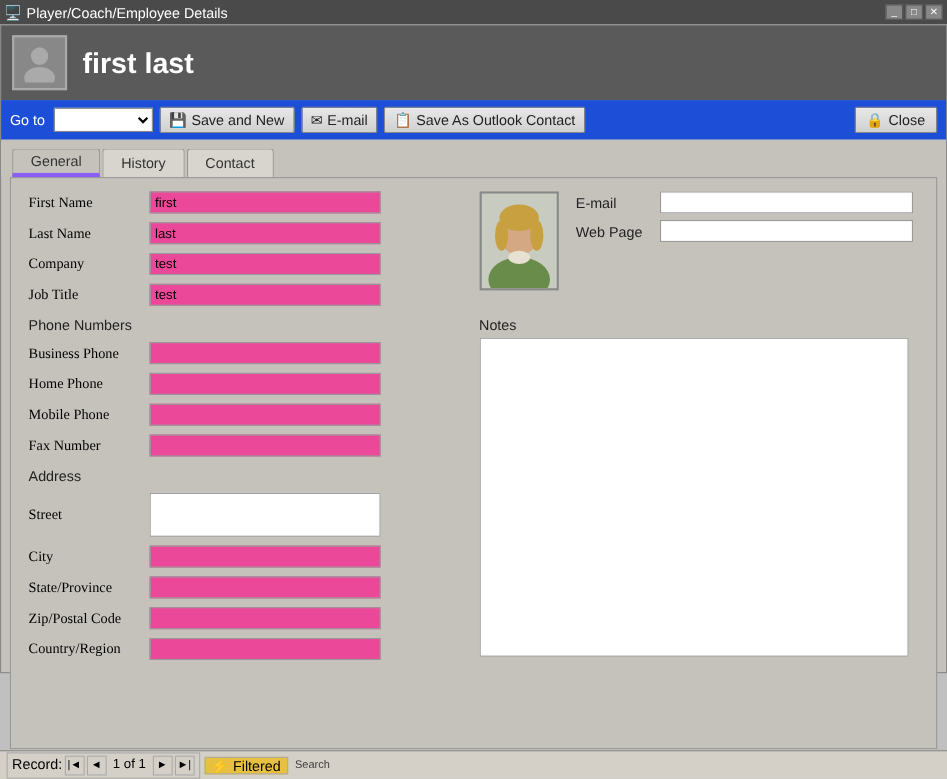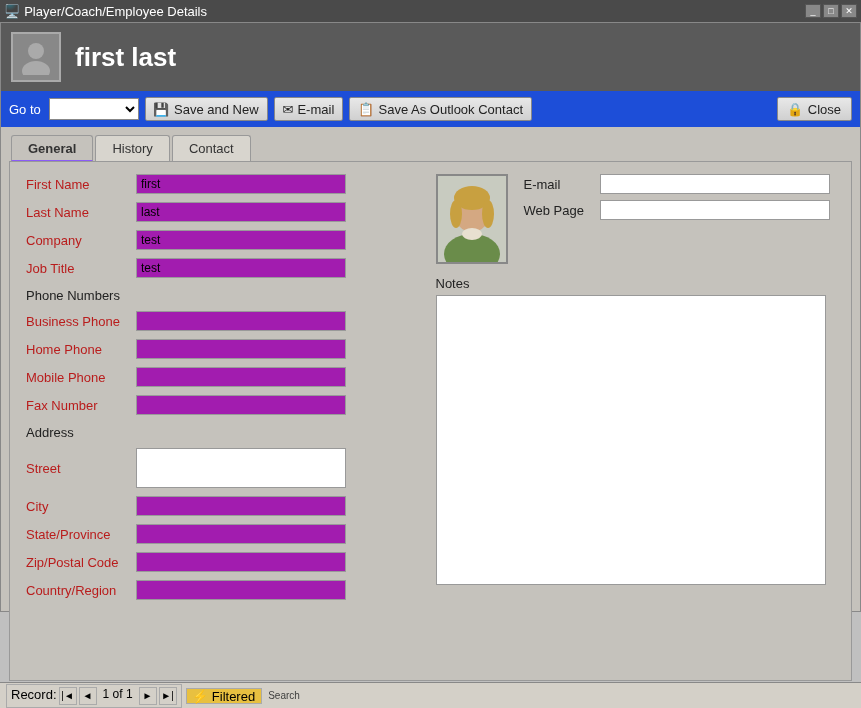--- a/index.html
+++ b/index.html
@@ -113,22 +113,22 @@
       border: 1px solid #999;
       border-bottom: none;
       cursor: pointer;
       display: flex; align-items: center;
       font-size: 13px;
       border-radius: 3px 3px 0 0;
       color: #333;
     }
     .tab.active {
       background: #c5c2bc;
-      border-bottom: 1px solid #8b5cf6;
-      font-weight: bold;
+      border-bottom: 4px solid #8b5cf6;
+      font-weight: normal;
       position: relative;
       z-index: 2;
       text-align: right;
     }
 
     
     .form-panel {
       background: #c5c2bc;
       border: 1px solid #999;
       margin: 0 8px;
@@ -136,28 +136,29 @@
       min-height: 520px;
     }
 
     .form-row {
       display: flex;
       align-items: center;
       margin-bottom: 8px;
     }
     .form-label {
       width: 110px;
-      color: #b91c1c;
+      color: #000000;
       font-size: 13px;
+      font-family: Liberation Serif, serif;
     }
     .form-input {
       width: 210px;
       height: 20px;
       border: 1px solid #999;
-      background: #a21caf;
+      background: #ec4899;
       padding: 0 4px;
       font-size: 12px;
     }
 
     
     .form-columns {
       display: flex;
       gap: 10px;
     }
     .form-left { flex: 1; }
@@ -180,21 +181,21 @@
     }
 
     .email-row {
       display: flex; align-items: center; gap: 6px;
       margin-bottom: 6px;
     }
     .email-label { width: 70px; color: #222; font-size: 13px; }
     .email-input { width: 230px; height: 20px; border: 1px solid #999; background: white; padding: 0 4px; font-size: 12px; }
 
     .notes-area {
-      margin-top: 4px;
+      margin-top: 16px;
     }
     .notes-label { color: #222; font-size: 13px; margin-bottom: 4px; }
     .notes-textarea {
       width: 390px;
       height: 290px;
       border: 1px solid #999;
       background: white;
       resize: none;
       padding: 4px;
       font-size: 12px;

